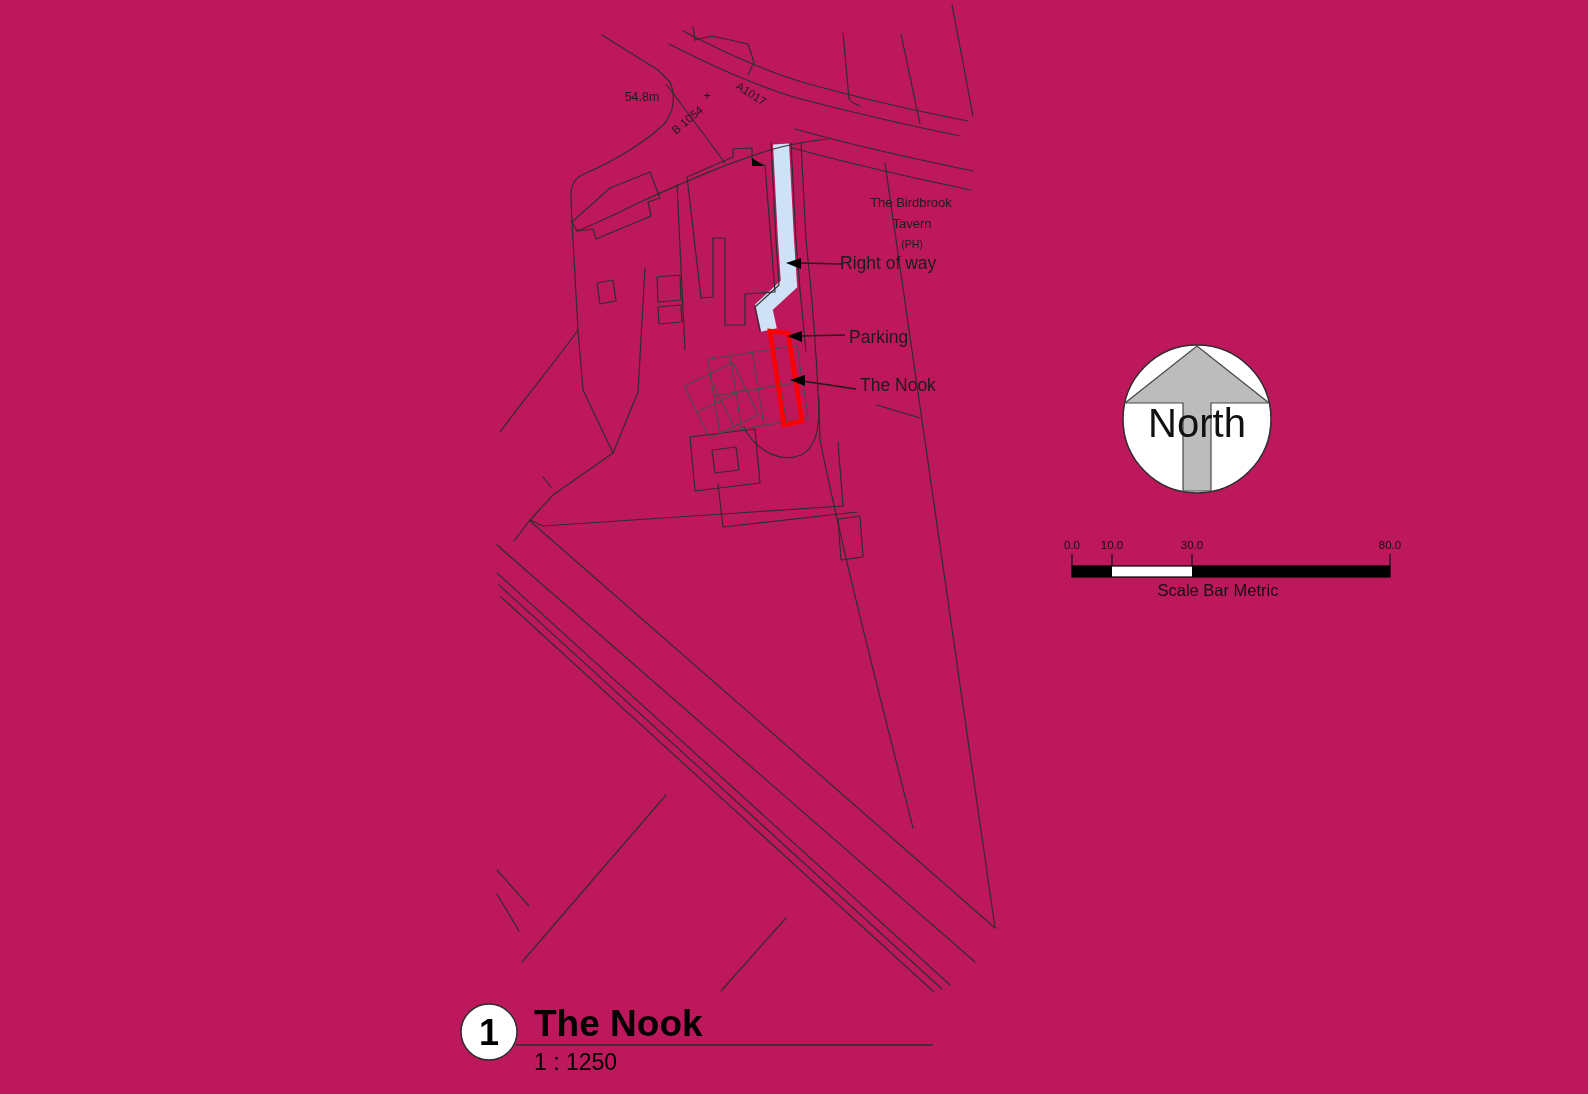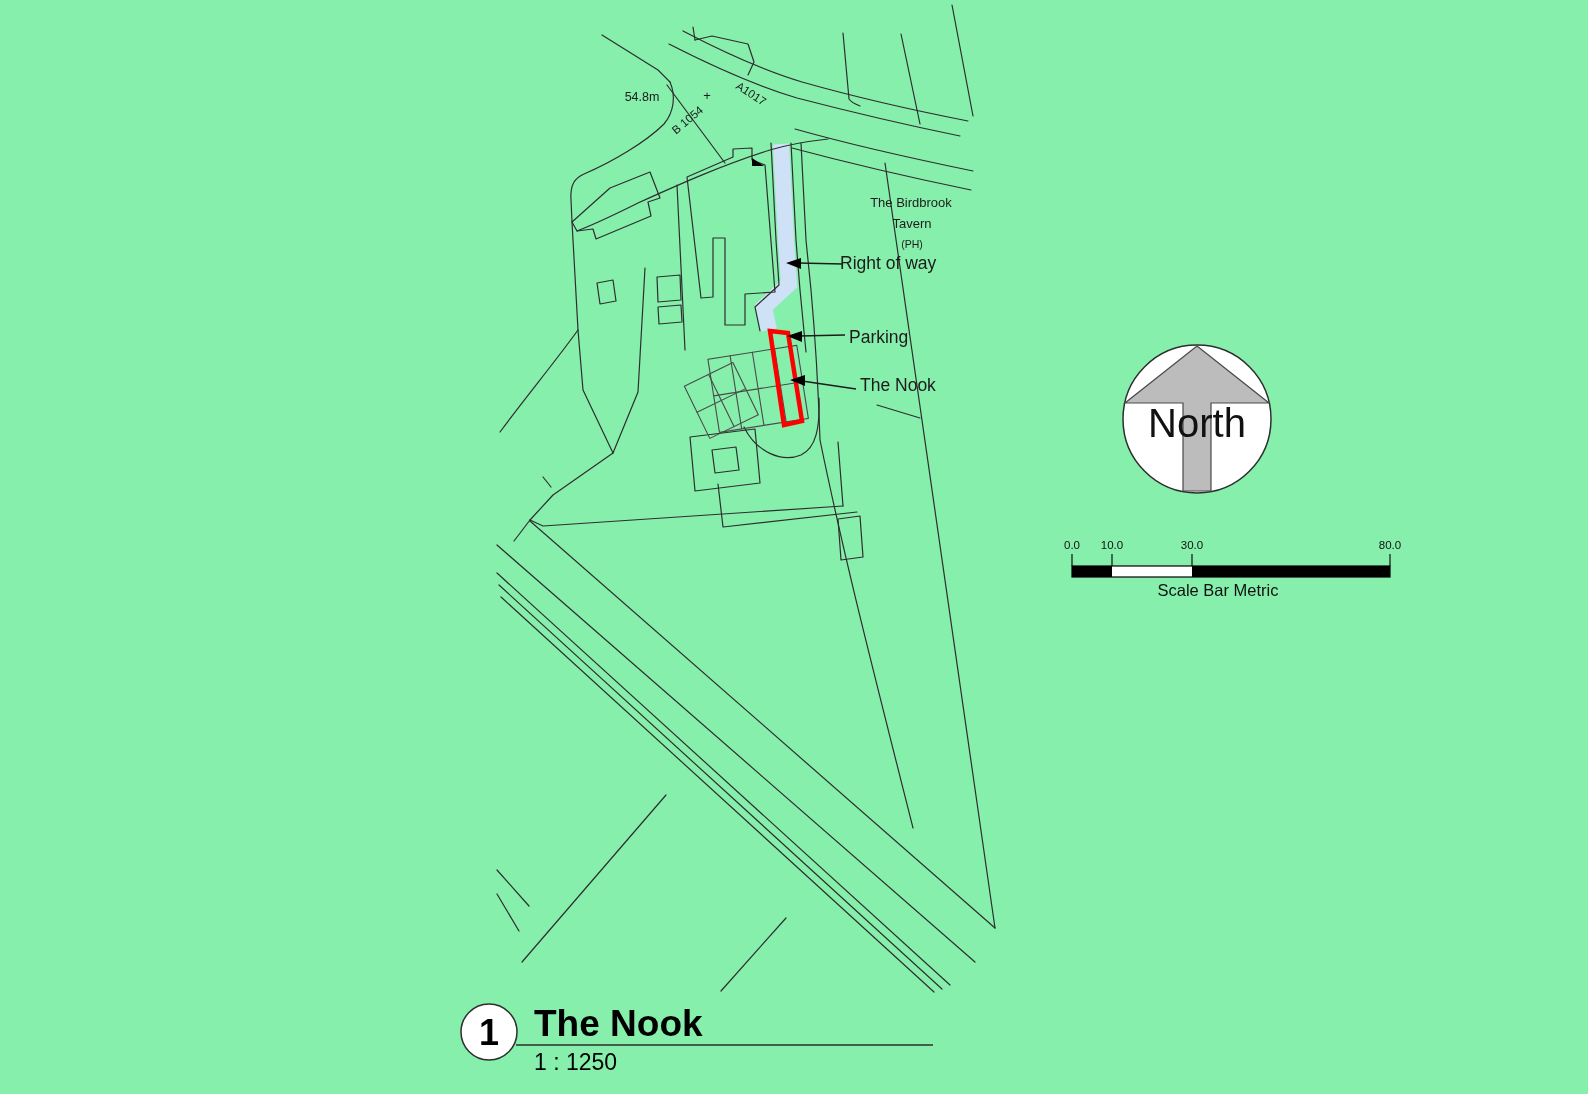--- a/index.html
+++ b/index.html
@@ -1,16 +1,16 @@
 <!DOCTYPE html>
 <html><head>
 <meta charset="utf-8">
 <style>
   html,body{margin:0;padding:0;background:#ffffff;}
-  .page{position:relative;width:1588px;height:1094px;background:#86efac;overflow:hidden;
+  .page{position:relative;width:1588px;height:1094px;background:#be185d;overflow:hidden;
         font-family:"Liberation Sans", sans-serif;}
   svg{position:absolute;left:0;top:0;}
   .thin{fill:none;stroke:#2e2e2e;stroke-width:1.2;stroke-linejoin:round;stroke-linecap:round;}
   .thin2{fill:none;stroke:#4a4a4a;stroke-width:1.1;stroke-linejoin:round;stroke-linecap:round;}
   .maptext{fill:#1c1c1c;}
   .leader{fill:none;stroke:#1c1c1c;stroke-width:1.3;}
   .ahead{fill:#000;stroke:none;}
 </style>
 </head>
 <body>

